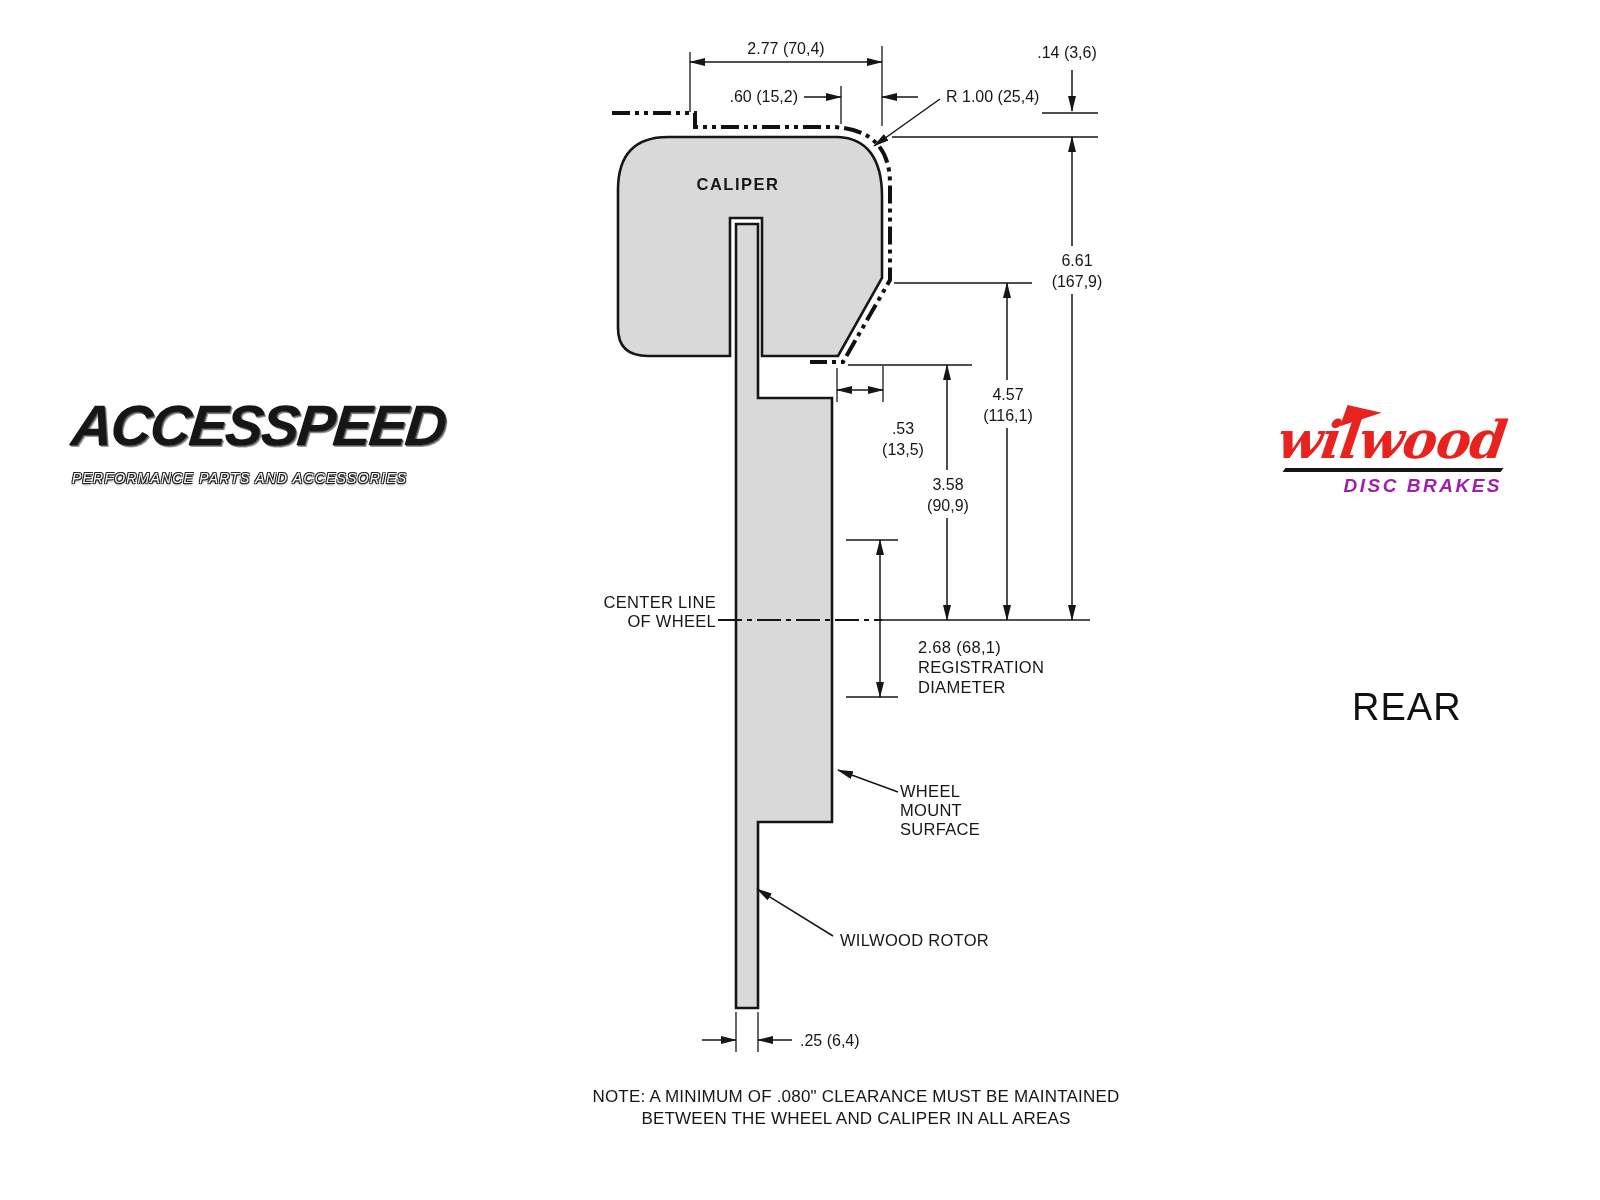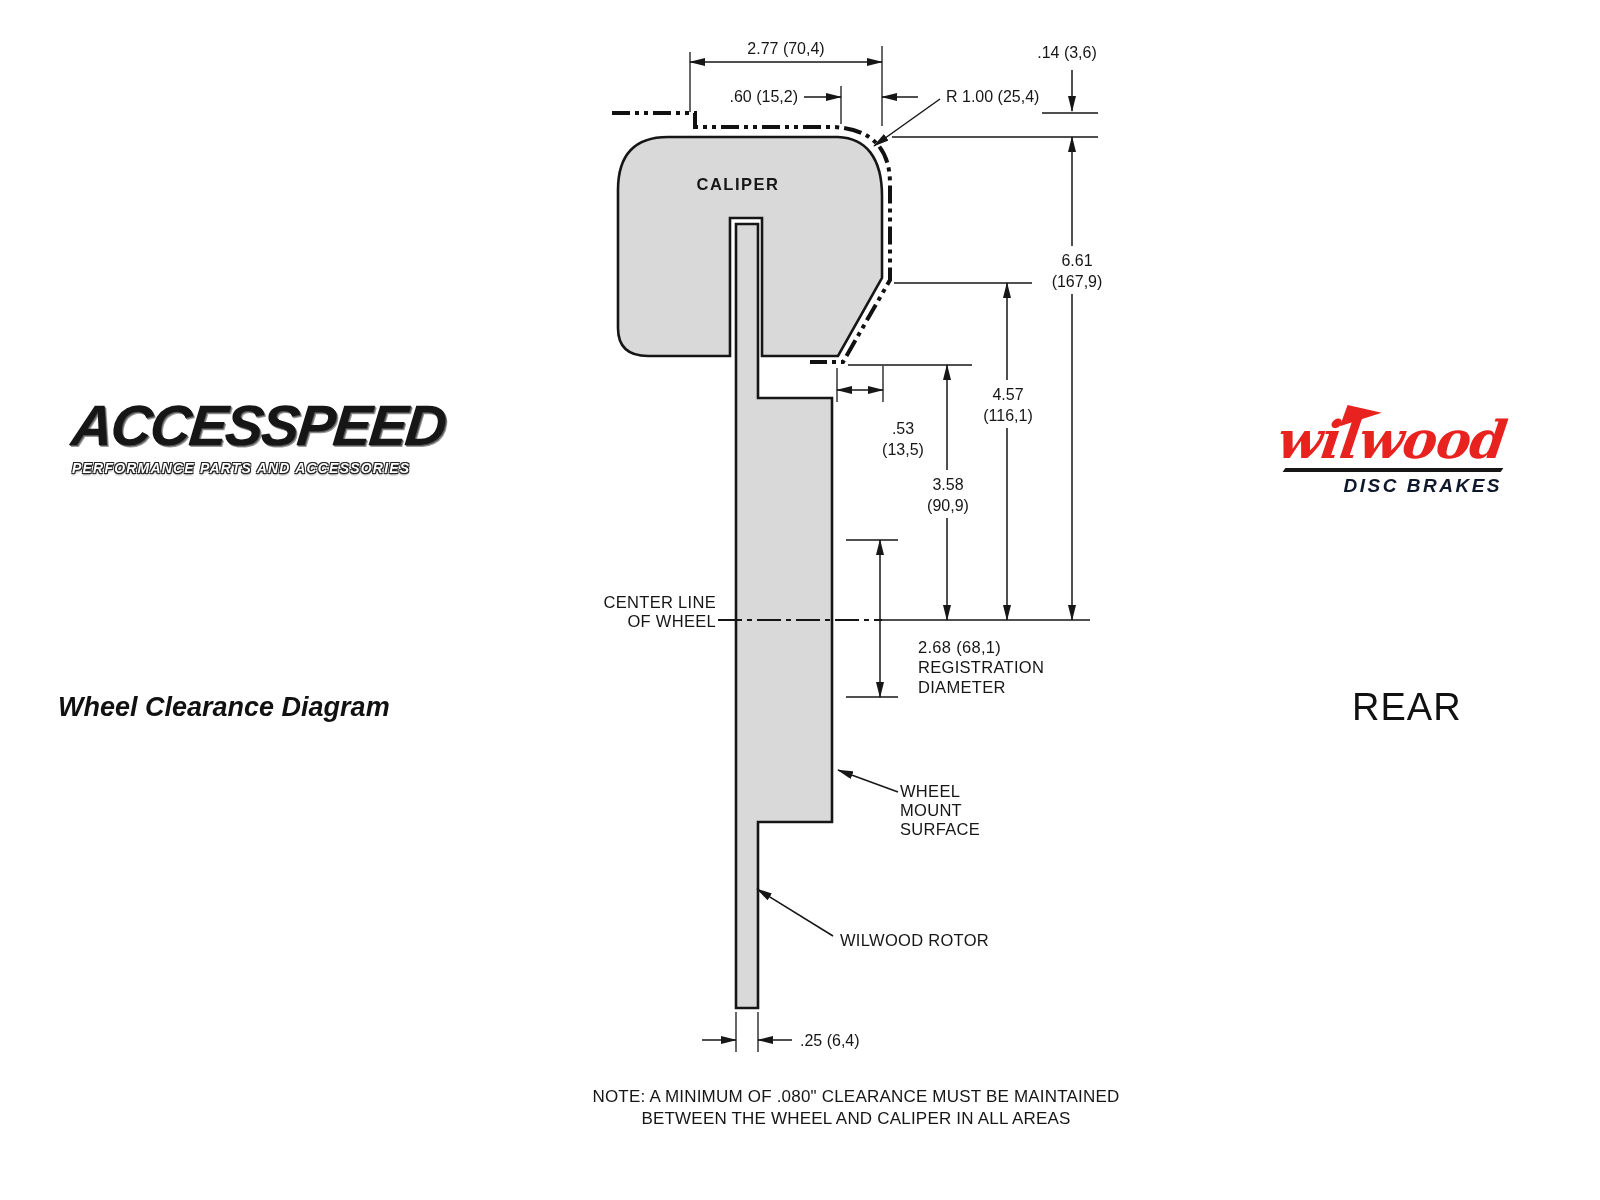--- a/index.html
+++ b/index.html
@@ -15,33 +15,33 @@
   .dimline{stroke:#161616;stroke-width:1.5;fill:none;}
   .outline{stroke:#161616;stroke-width:2.6;fill:#d9d9d9;}
   .wheelline{stroke:#111;stroke-width:4;fill:none;stroke-dasharray:18 5 4 5 4 5;}
   .centerline{stroke:#161616;stroke-width:1.8;fill:none;stroke-dasharray:24 5 5 5;}
 
   
   .accesspeed{position:absolute;left:72px;top:392px;width:360px;}
   .accesspeed .big{font-size:57px;font-weight:900;font-style:italic;
       letter-spacing:-2px;color:#161616;transform:skewX(-6deg);
       text-shadow:1px 1px 0 #555, 2px 2px 0 #999;}
-  .accesspeed .tag{margin-top:2px;font-size:14px;font-weight:700;font-style:italic;
+  .accesspeed .tag{margin-top:12px;font-size:14px;font-weight:400;font-style:italic;
       letter-spacing:1.2px;color:#fff;
       text-shadow:-1px -1px 0 #222,1px -1px 0 #222,-1px 1px 0 #222,1px 1px 0 #222,0 2px 2px #777;}
   .subtitle{position:absolute;left:58px;top:692px;font-size:27px;font-weight:700;
       font-style:italic;color:#111;}
 
   
   .wilwood{position:absolute;left:1278px;top:414px;width:250px;text-align:left;}
   .wilwood .script{font-family:"DejaVu Serif",serif;font-style:italic;font-weight:700;
       font-size:52px;color:#e8221f;letter-spacing:-1px;transform:skewX(-8deg);line-height:1;}
   .wilwood .underbar{height:4px;background:#161616;width:218px;margin:2px 0 3px 6px;
       transform:skewX(-35deg);}
-  .wilwood .tag{font-size:19px;font-weight:800;font-style:italic;color:#0f172a;
+  .wilwood .tag{font-size:19px;font-weight:800;font-style:italic;color:#a21caf;
       letter-spacing:2.5px;text-align:right;width:224px;}
   .wilwood .flame{position:absolute;left:58px;top:-12px;width:0;height:0;
       border-left:14px solid transparent;border-right:30px solid transparent;
       border-bottom:18px solid #e8221f;transform:rotate(-18deg);}
   .rear{position:absolute;left:1352px;top:686px;font-size:38px;font-weight:400;
       letter-spacing:1px;color:#111;}
 </style>
 </head>
 <body>
 
@@ -171,21 +171,20 @@
       <text class="note-t" x="856" y="1124" text-anchor="middle">BETWEEN THE WHEEL AND CALIPER IN ALL AREAS</text>
     </g>
   </svg>
 
   
   <div class="accesspeed">
     <div class="big">ACCESSPEED</div>
     <div class="tag">PERFORMANCE PARTS AND ACCESSORIES</div>
   </div>
 
-  <div class="subtitle">Wheel Clearance Diagram</div>
 
   
   <div class="wilwood">
     <div class="flame"></div>
     <div class="script">wilwood</div>
     <div class="underbar"></div>
     <div class="tag">DISC BRAKES</div>
   </div>
 
   <div class="rear">REAR</div>

